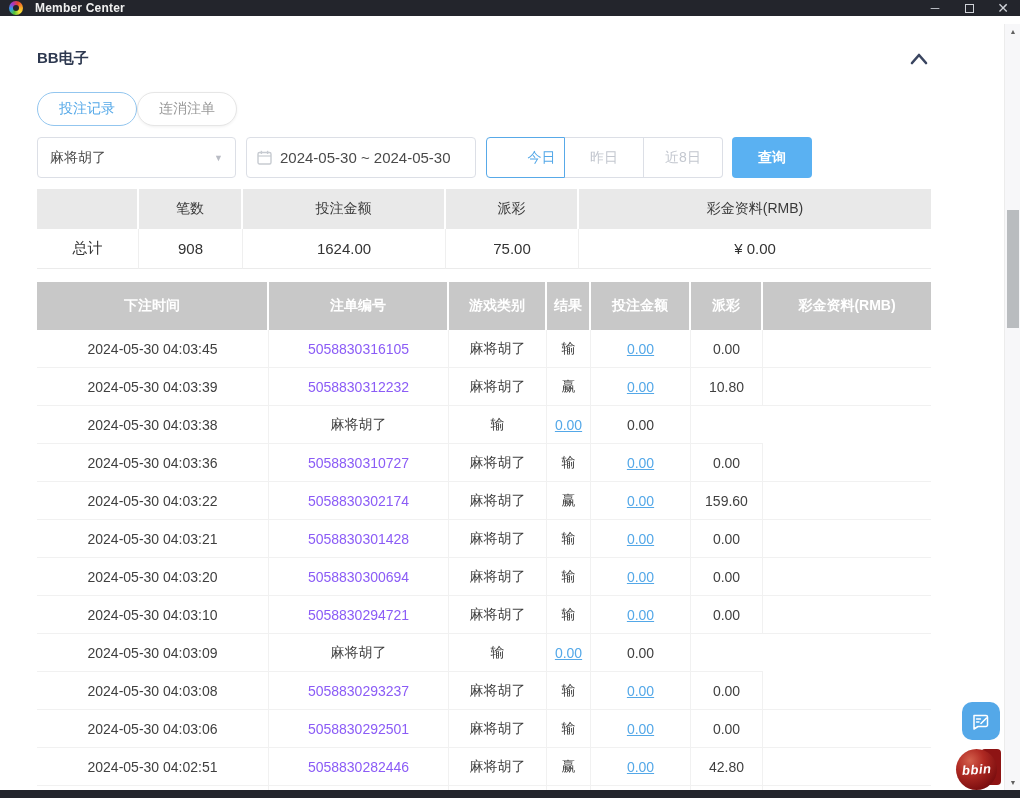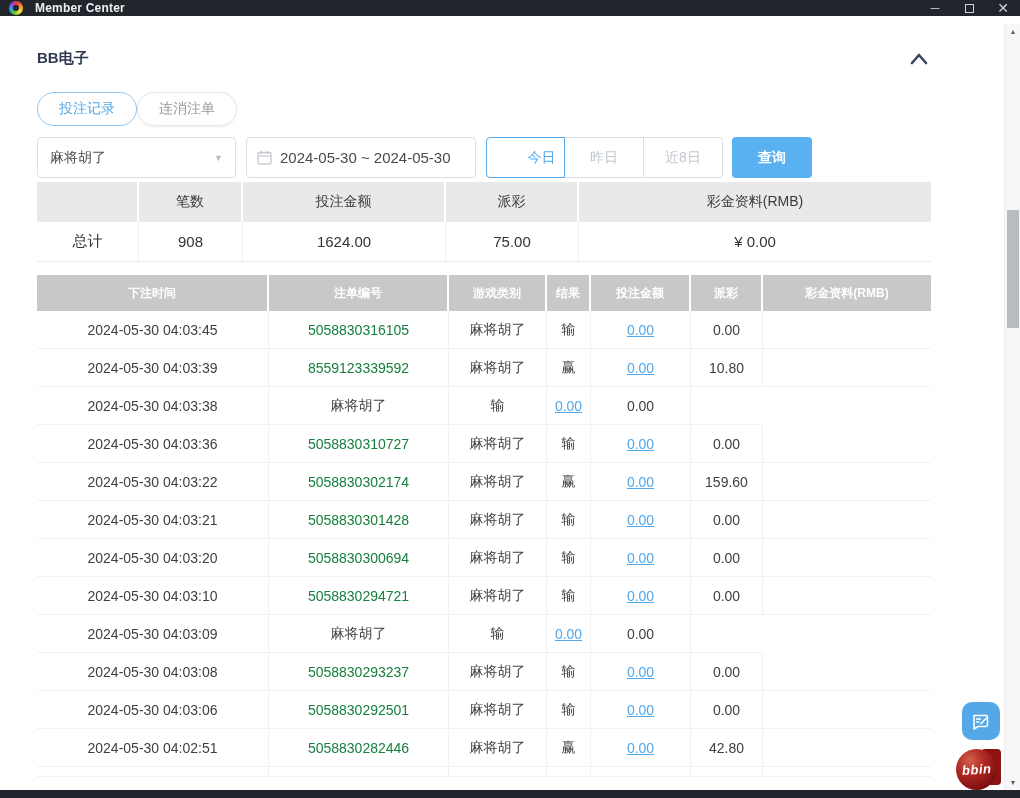--- a/index.html
+++ b/index.html
@@ -49,35 +49,35 @@
   .btn-group { margin-left:10px; display:flex; }
   .qbtn { width:79px; height:41px; background:#fff; border:1px solid #dcdfe6; font-size:14px; display:flex; align-items:center; justify-content:center; cursor:pointer; }
   .qbtn:first-child { border-radius:4px 0 0 4px;padding-left:32px; }
   .qbtn:last-child { border-radius:0 4px 4px 0; border-left:none; }
   .qbtn.mid { border-left:none; }
   .qbtn.active { border:1px solid #58a9e8; color:#54a8e8; }
   .qbtn.idle { color:#c3c7cf; }
   .search-btn { margin-left:9px; width:80px; height:41px; background:#5ab1f2; color:#fff; font-size:14px; border:none; border-radius:4px; display:flex; align-items:center; justify-content:center; cursor:pointer; font-weight:bold; }
 
   
-  .summary { margin-top:4px; }
+  .summary { margin-top:11px; }
   .sum-grid { display:grid; grid-template-columns:102px 104px 203px 133px 352px; }
   .sum-head .cell { background:#e9e9e9; height:40px; display:flex; align-items:center; justify-content:center; font-size:14px; color:#3a3a3a; border-right:2px solid #fff; }
   .sum-head .cell:last-child { border-right:none; }
   .sum-body .cell { background:#fff; height:40px; display:flex; align-items:center; justify-content:center; font-size:15px; color:#333; border-right:1px solid #efefef; border-bottom:1px solid #ebebeb; }
   .sum-body .cell:last-child { border-right:none; }
 
   
   .bet-table { margin-top:13px; }
   .grid-row { display:grid; grid-template-columns:232px 180px 98px 44px 100px 72px 168px; }
-  .bt-head .cell { background:#c8c8c8; height:36px; display:flex; align-items:center; justify-content:center; font-size:12px; font-weight:bold; color:#fff; border-right:2px solid #fff; }
+  .bt-head .cell { background:#c8c8c8; height:48px; display:flex; align-items:center; justify-content:center; font-size:14px; font-weight:bold; color:#fff; border-right:2px solid #fff; }
   .bt-head .cell:last-child { border-right:none; }
   .bt-row .cell { background:#fff; height:38px; display:flex; align-items:center; justify-content:center; font-size:14px; color:#3f3f3f; border-right:1px solid #f1f1f1; border-bottom:1px solid #f1f1f1; }
   .bt-row .cell:last-child { border-right:none; }
-  .bt-row .cell.order { color:#15803d; }
+  .bt-row .cell.order { color:#8b5cf6; }
   .bet-link { color:#54a8e8; text-decoration:underline; cursor:pointer; }
   .partial-row .cell { height:10px; background:#fff; border-right:1px solid #f1f1f1; border-bottom:1px solid #f1f1f1; }
   .partial-row .cell:last-child { border-right:none; }
 
   
   .fab-edit { position:absolute; left:962px; top:702px; width:38px; height:38px; background:#54a8e8; border-radius:10px; display:flex; align-items:center; justify-content:center; cursor:pointer; }
   .bbin-logo { position:absolute; left:955px; top:746px; width:48px; height:46px; cursor:pointer; }
   .bbin-notch { position:absolute; left:26px; top:3px; width:20px; height:36px; background:#8e1414; border-radius:4px; }
   .bbin-ball { position:absolute; left:1px; top:3px; width:41px; height:41px; border-radius:50%;
     background:radial-gradient(circle at 34% 28%, #d4604c 0%, #b02a23 35%, #7d0f10 75%, #5f0a0b 100%);
@@ -171,21 +171,21 @@
             <div class="cell">麻将胡了</div>
             <div class="cell">输</div>
             <div class="cell">
               <a class="bet-link">0.00</a>
             </div>
             <div class="cell">0.00</div>
             <div class="cell"></div>
           </div>
           <div class="grid-row bt-row">
             <div class="cell">2024-05-30 04:03:39</div>
-            <div class="cell order">8559123339592</div>
+            <div class="cell order">5058830312232</div>
             <div class="cell">麻将胡了</div>
             <div class="cell">赢</div>
             <div class="cell">
               <a class="bet-link">0.00</a>
             </div>
             <div class="cell">10.80</div>
             <div class="cell"></div>
           </div>
           <div class="grid-row bt-row">
             <div class="cell">2024-05-30 04:03:38</div>

